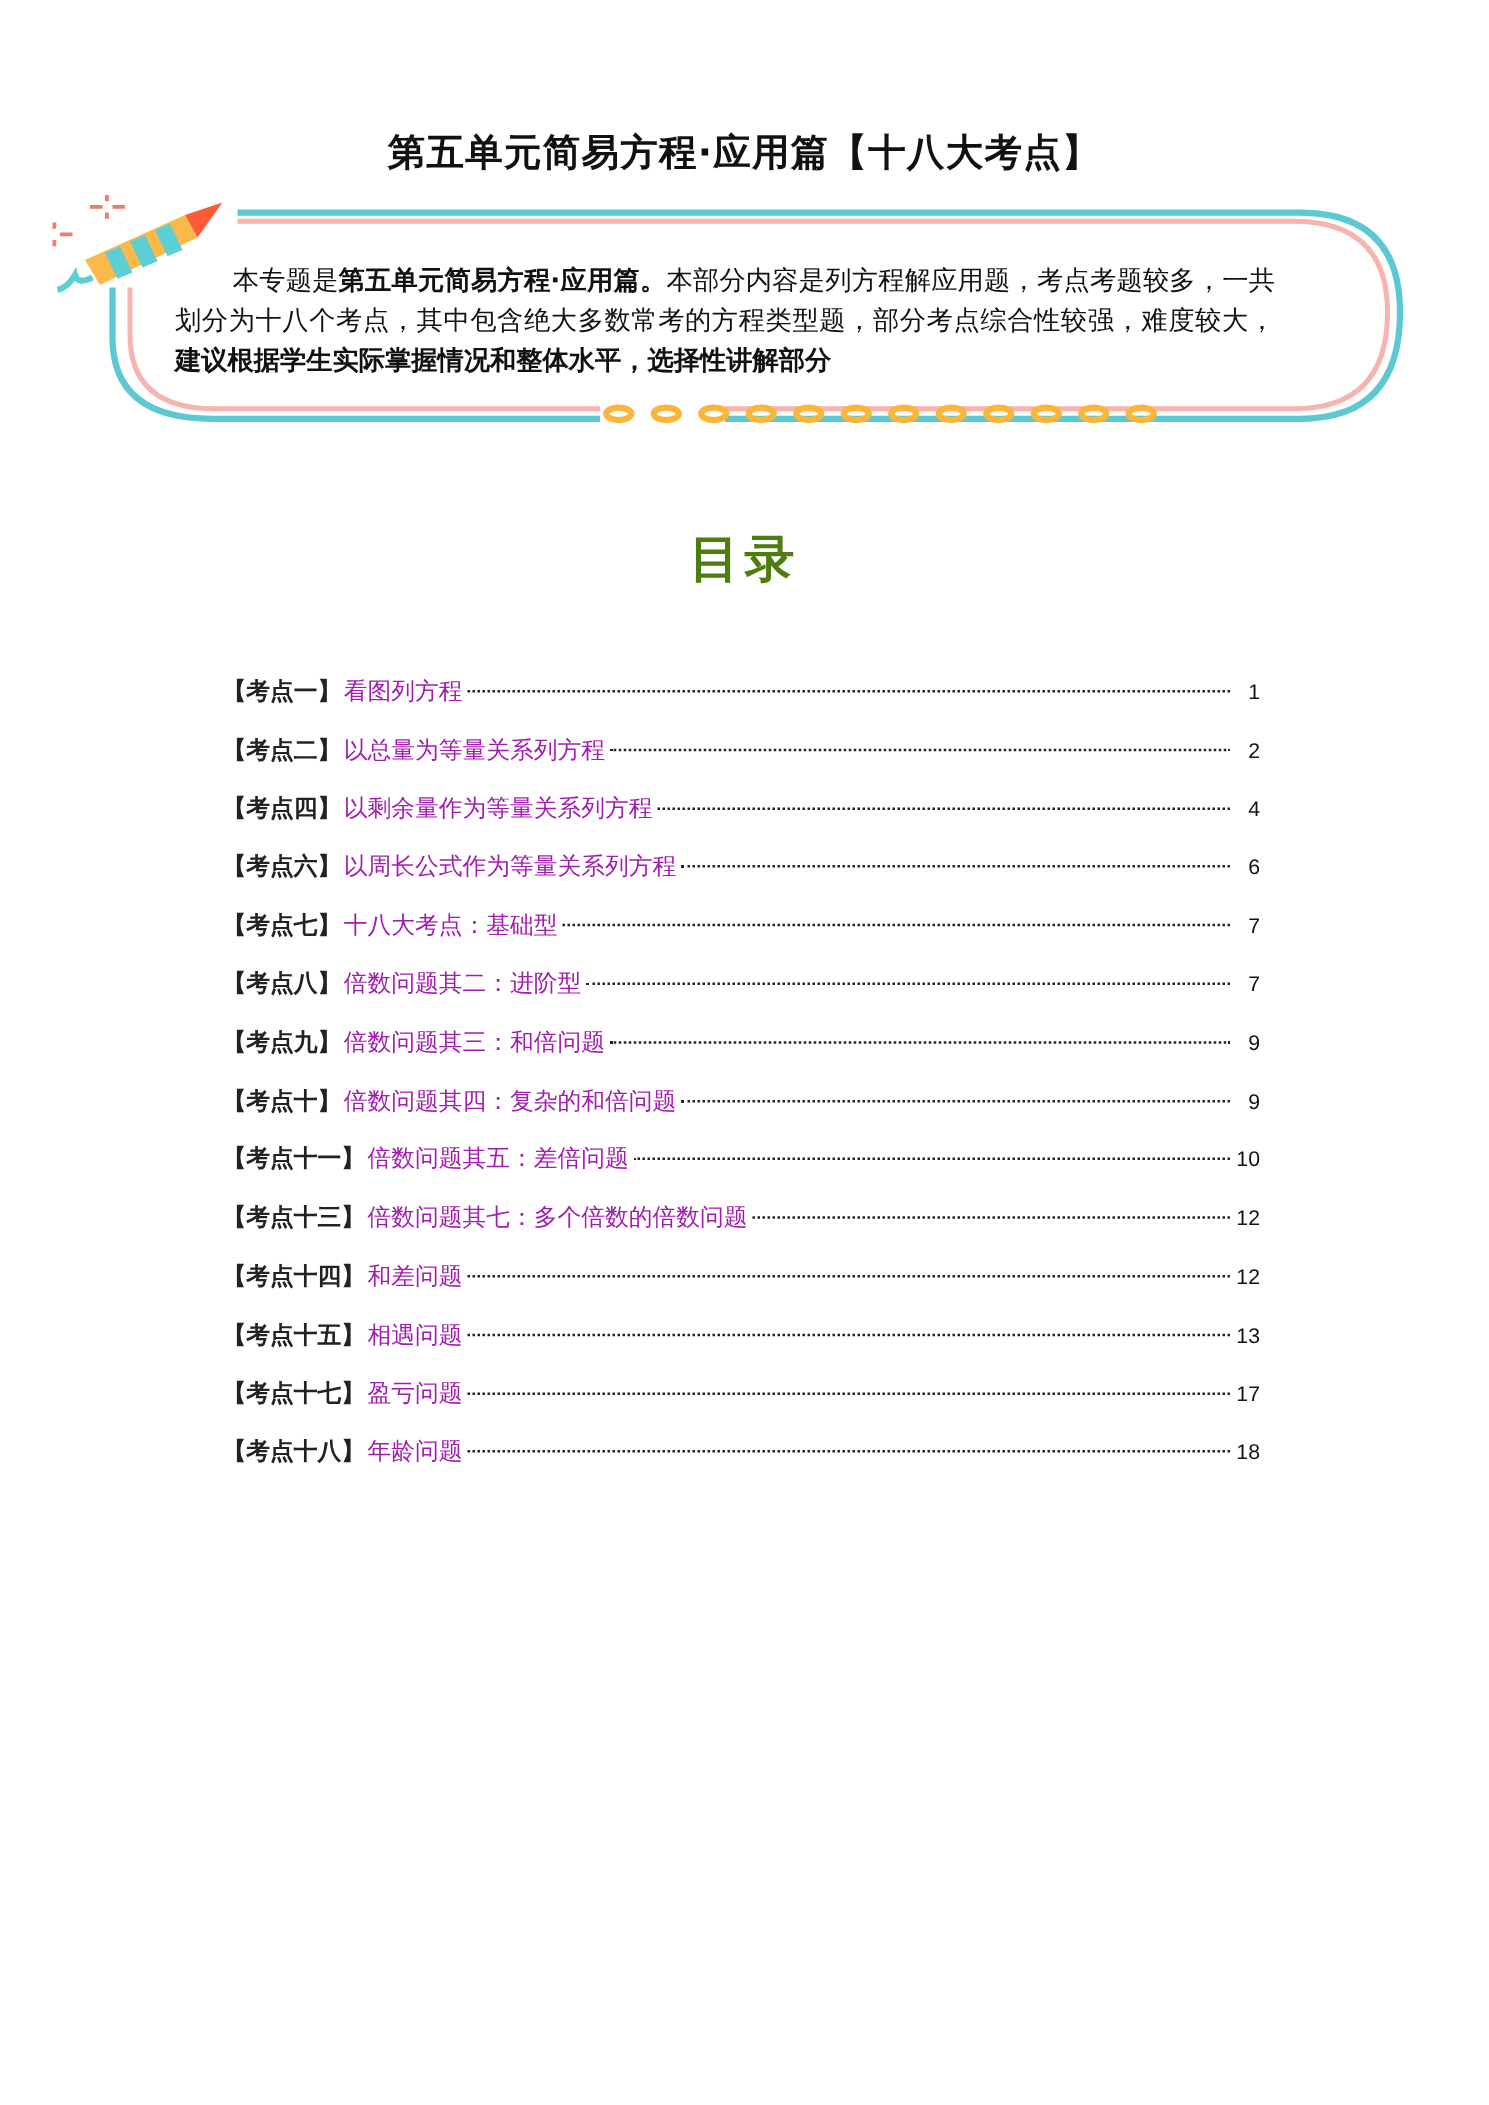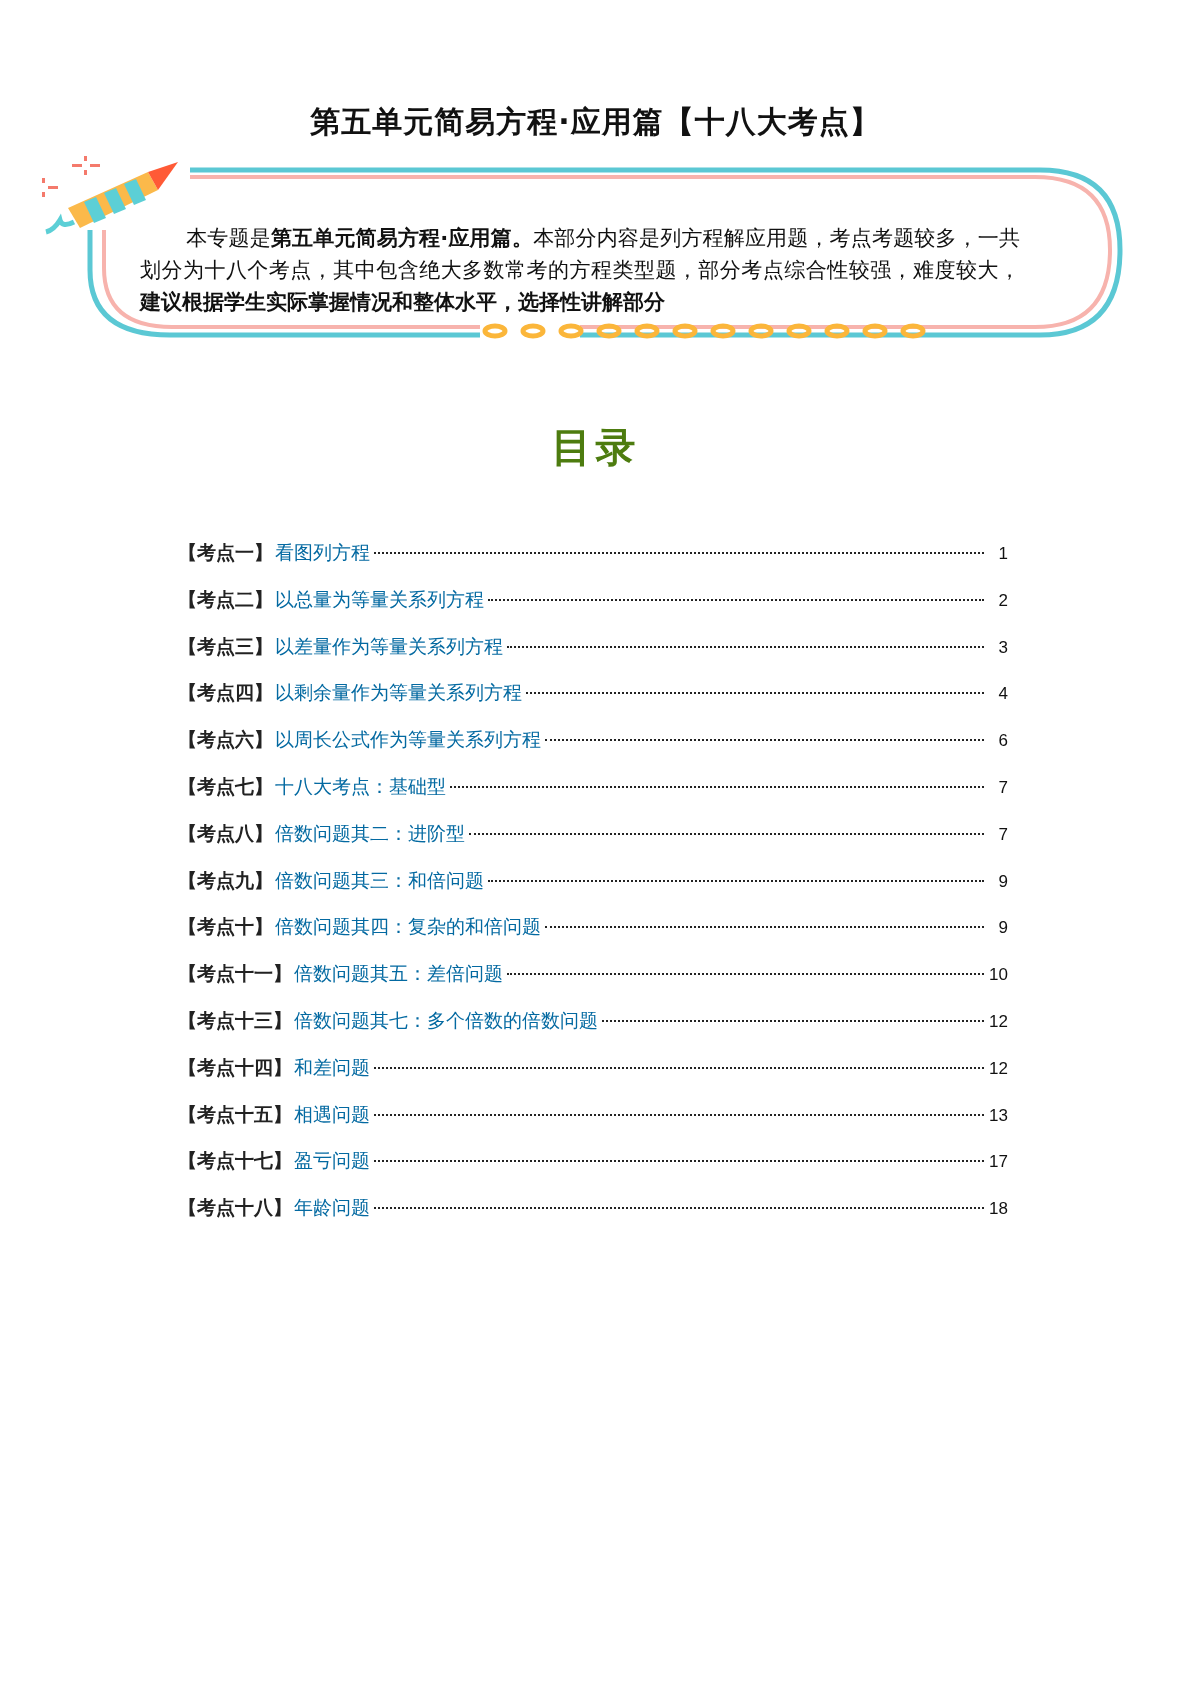--- a/index.html
+++ b/index.html
@@ -2,30 +2,30 @@
 <html><head>
   <meta charset="utf-8">
   <style>
     html, body { margin: 0; padding: 0; background: #ffffff; }
     body { width: 1191px; height: 1684px; position: relative; overflow: hidden;
            font-family: "DejaVu Sans", "Liberation Sans", sans-serif; color: #111; }
     .title { position: absolute; top: 102px; left: 0; width: 1191px; text-align: center;
              font-size: 30px; font-weight: bold; letter-spacing: 1px; color: #111; }
     .banner { position: absolute; left: 40px; top: 150px; width: 1120px; height: 215px; }
     .banner svg { position: absolute; left: 0; top: 0; }
-    .intro { position: absolute; left: 140px; top: 222px; width: 880px; font-size: 21px;
+    .intro { position: absolute; left: 140px; top: 208px; width: 880px; font-size: 21px;
              line-height: 32px; color: #111; text-align: justify; }
     .intro .b { font-weight: bold; }
     .intro .indent { display: inline-block; width: 46px; }
     .toc-title { position: absolute; top: 420px; left: 0; width: 1191px; text-align: center;
                  font-size: 40px; font-weight: bold; color: #4d7c0f; letter-spacing: 4px; }
     .toc { position: absolute; left: 178px; top: 528px; width: 830px; margin-top: 12px; }
     .toc-row { display: flex; align-items: baseline; height: 46.8px; font-size: 19px; }
     .toc-key { font-weight: bold; color: #222; white-space: nowrap; }
-    .toc-label { white-space: nowrap; color: #0369a1; margin-left: 2px; }
+    .toc-label { white-space: nowrap; color: #a21caf; margin-left: 2px; }
     .toc-dots { flex: 1; border-bottom: 2px dotted #222; margin: 0 4px; transform: translateY(-5px); height: 1px; }
     .toc-page { font-family: "Liberation Sans", sans-serif; font-size: 17px; min-width: 20px; text-align: right; color: #111; }
   </style>
 </head>
 <body>
 
 <div class="title">第五单元简易方程·应用篇【十八大考点】</div>
 
 <div class="banner">
   <svg width="1120" height="215" viewBox="0 0 1120 215">
@@ -84,26 +84,20 @@
       <span class="toc-key">【考点一】</span>
       <span class="toc-label">看图列方程</span>
       <span class="toc-dots"></span>
       <span class="toc-page">1</span>
     </div>
   <div class="toc-row">
       <span class="toc-key">【考点二】</span>
       <span class="toc-label">以总量为等量关系列方程</span>
       <span class="toc-dots"></span>
       <span class="toc-page">2</span>
-    </div>
-  <div class="toc-row">
-      <span class="toc-key">【考点三】</span>
-      <span class="toc-label">以差量作为等量关系列方程</span>
-      <span class="toc-dots"></span>
-      <span class="toc-page">3</span>
     </div>
   <div class="toc-row">
       <span class="toc-key">【考点四】</span>
       <span class="toc-label">以剩余量作为等量关系列方程</span>
       <span class="toc-dots"></span>
       <span class="toc-page">4</span>
     </div>
   <div class="toc-row">
       <span class="toc-key">【考点六】</span>
       <span class="toc-label">以周长公式作为等量关系列方程</span>

